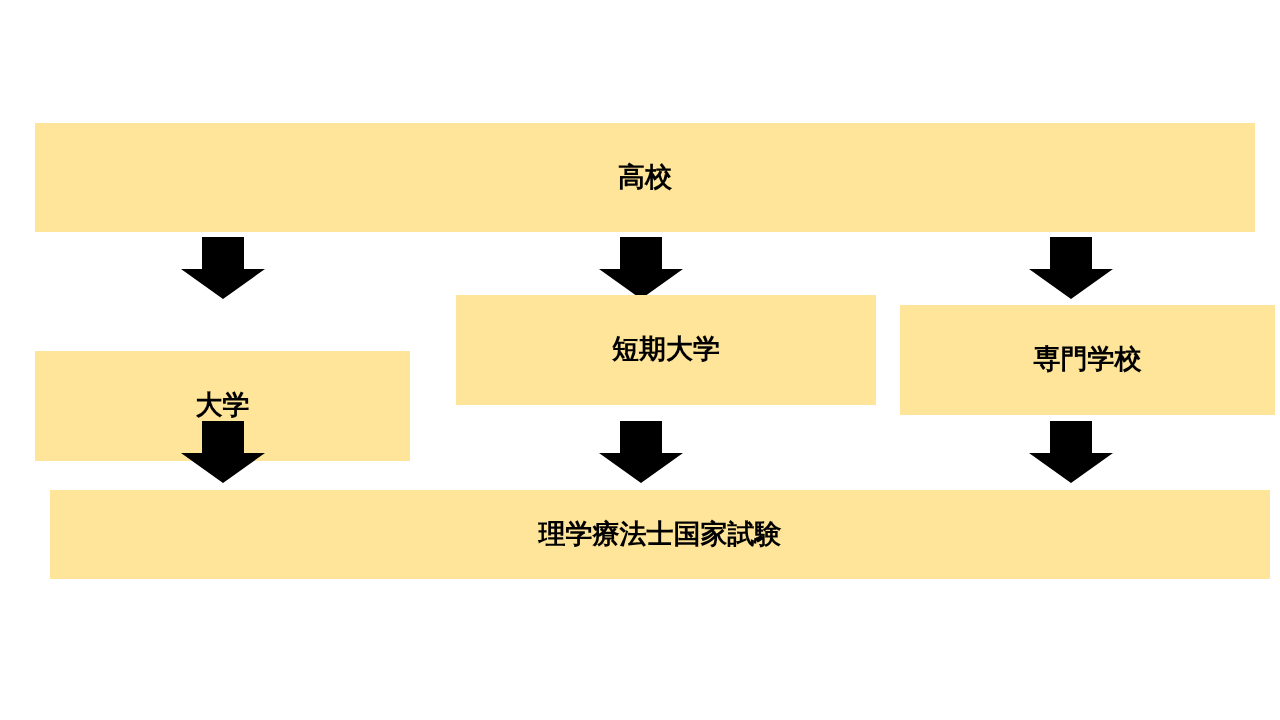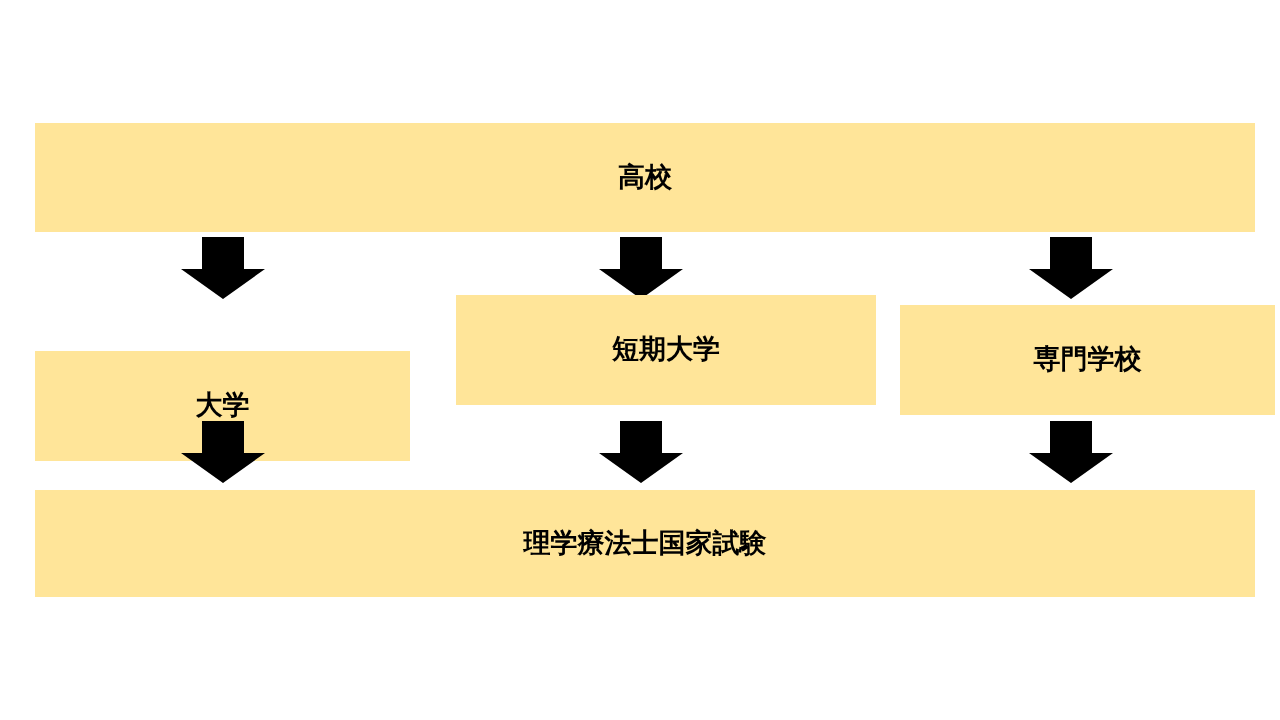--- a/index.html
+++ b/index.html
@@ -44,22 +44,22 @@
   }
   .box-mid-center {
     left: 456px; top: 295px;
     width: 420px; height: 110px;
   }
   .box-mid-right {
     left: 900px; top: 305px;
     width: 375px; height: 110px;
   }
   .box-bottom {
-    left: 35px; top: 490px;
-    width: 1220px; height: 107px;
+    left: 50px; top: 490px;
+    width: 1220px; height: 89px;
   }
   .arrow {
     position: absolute;
     width: 84px;
     height: 62px;
     color: var(--arrow);
   }
   .arrow svg { display: block; }
   .arow1 { top: 237px; }
   .arow2 { top: 421px; }

